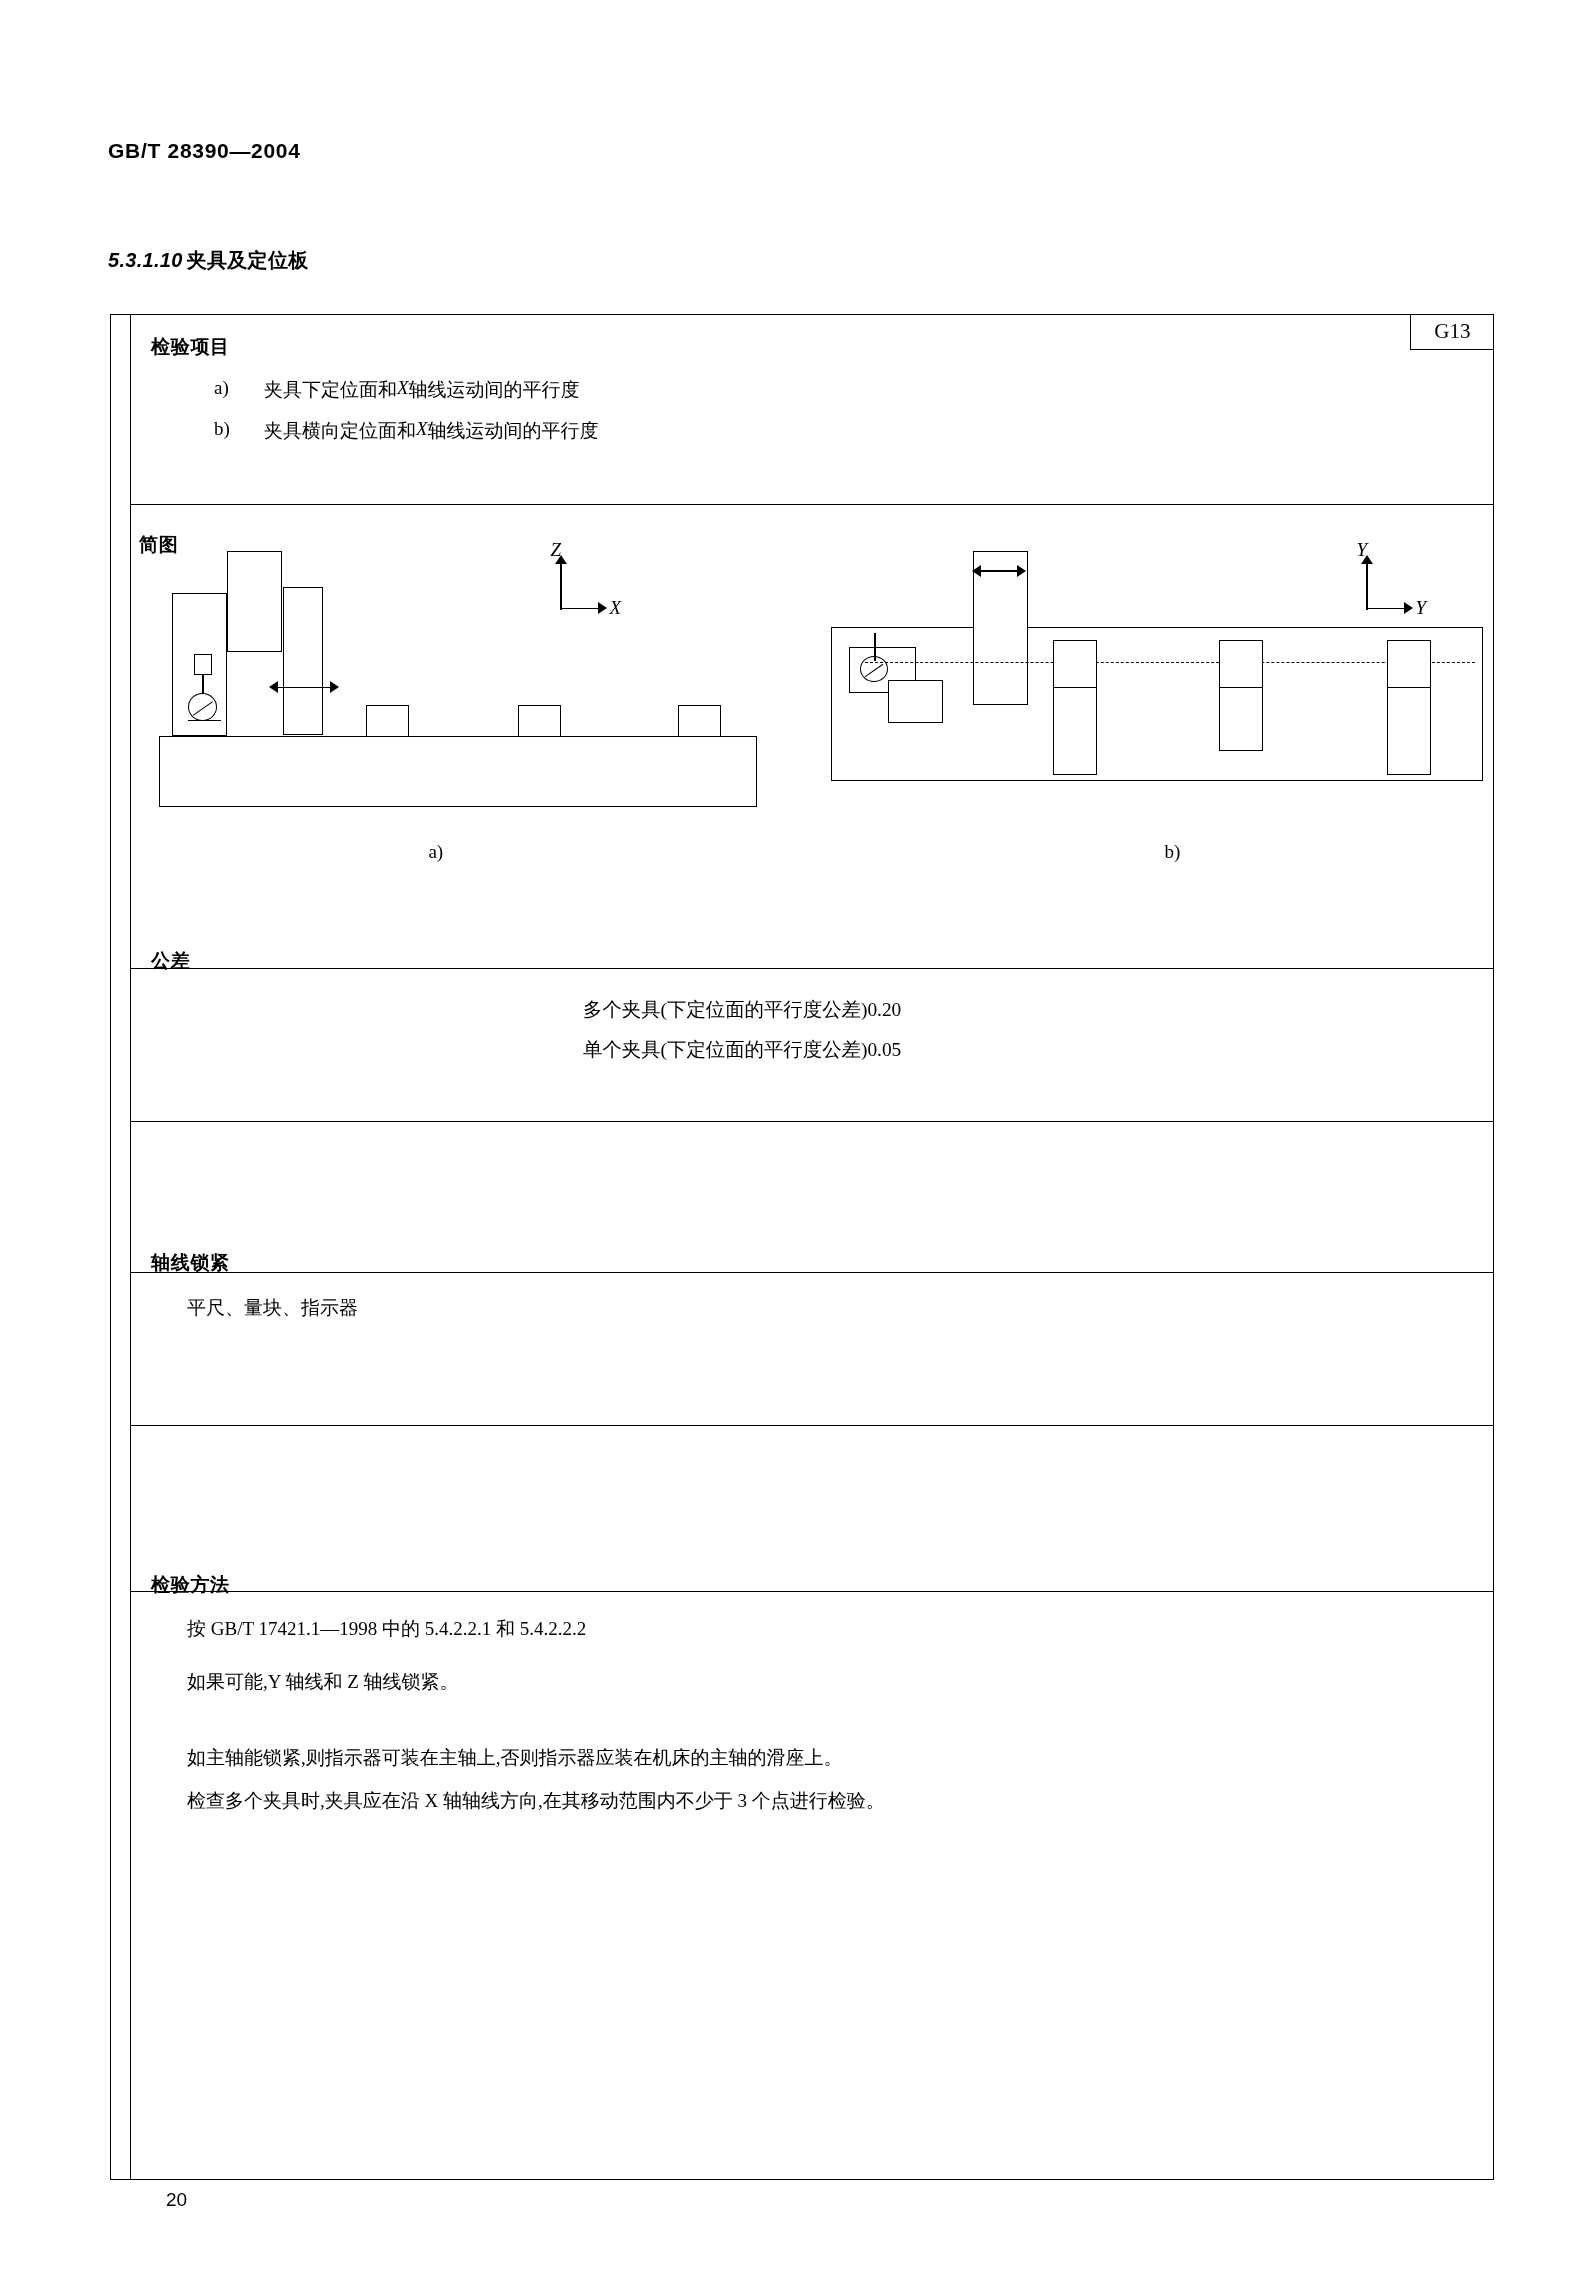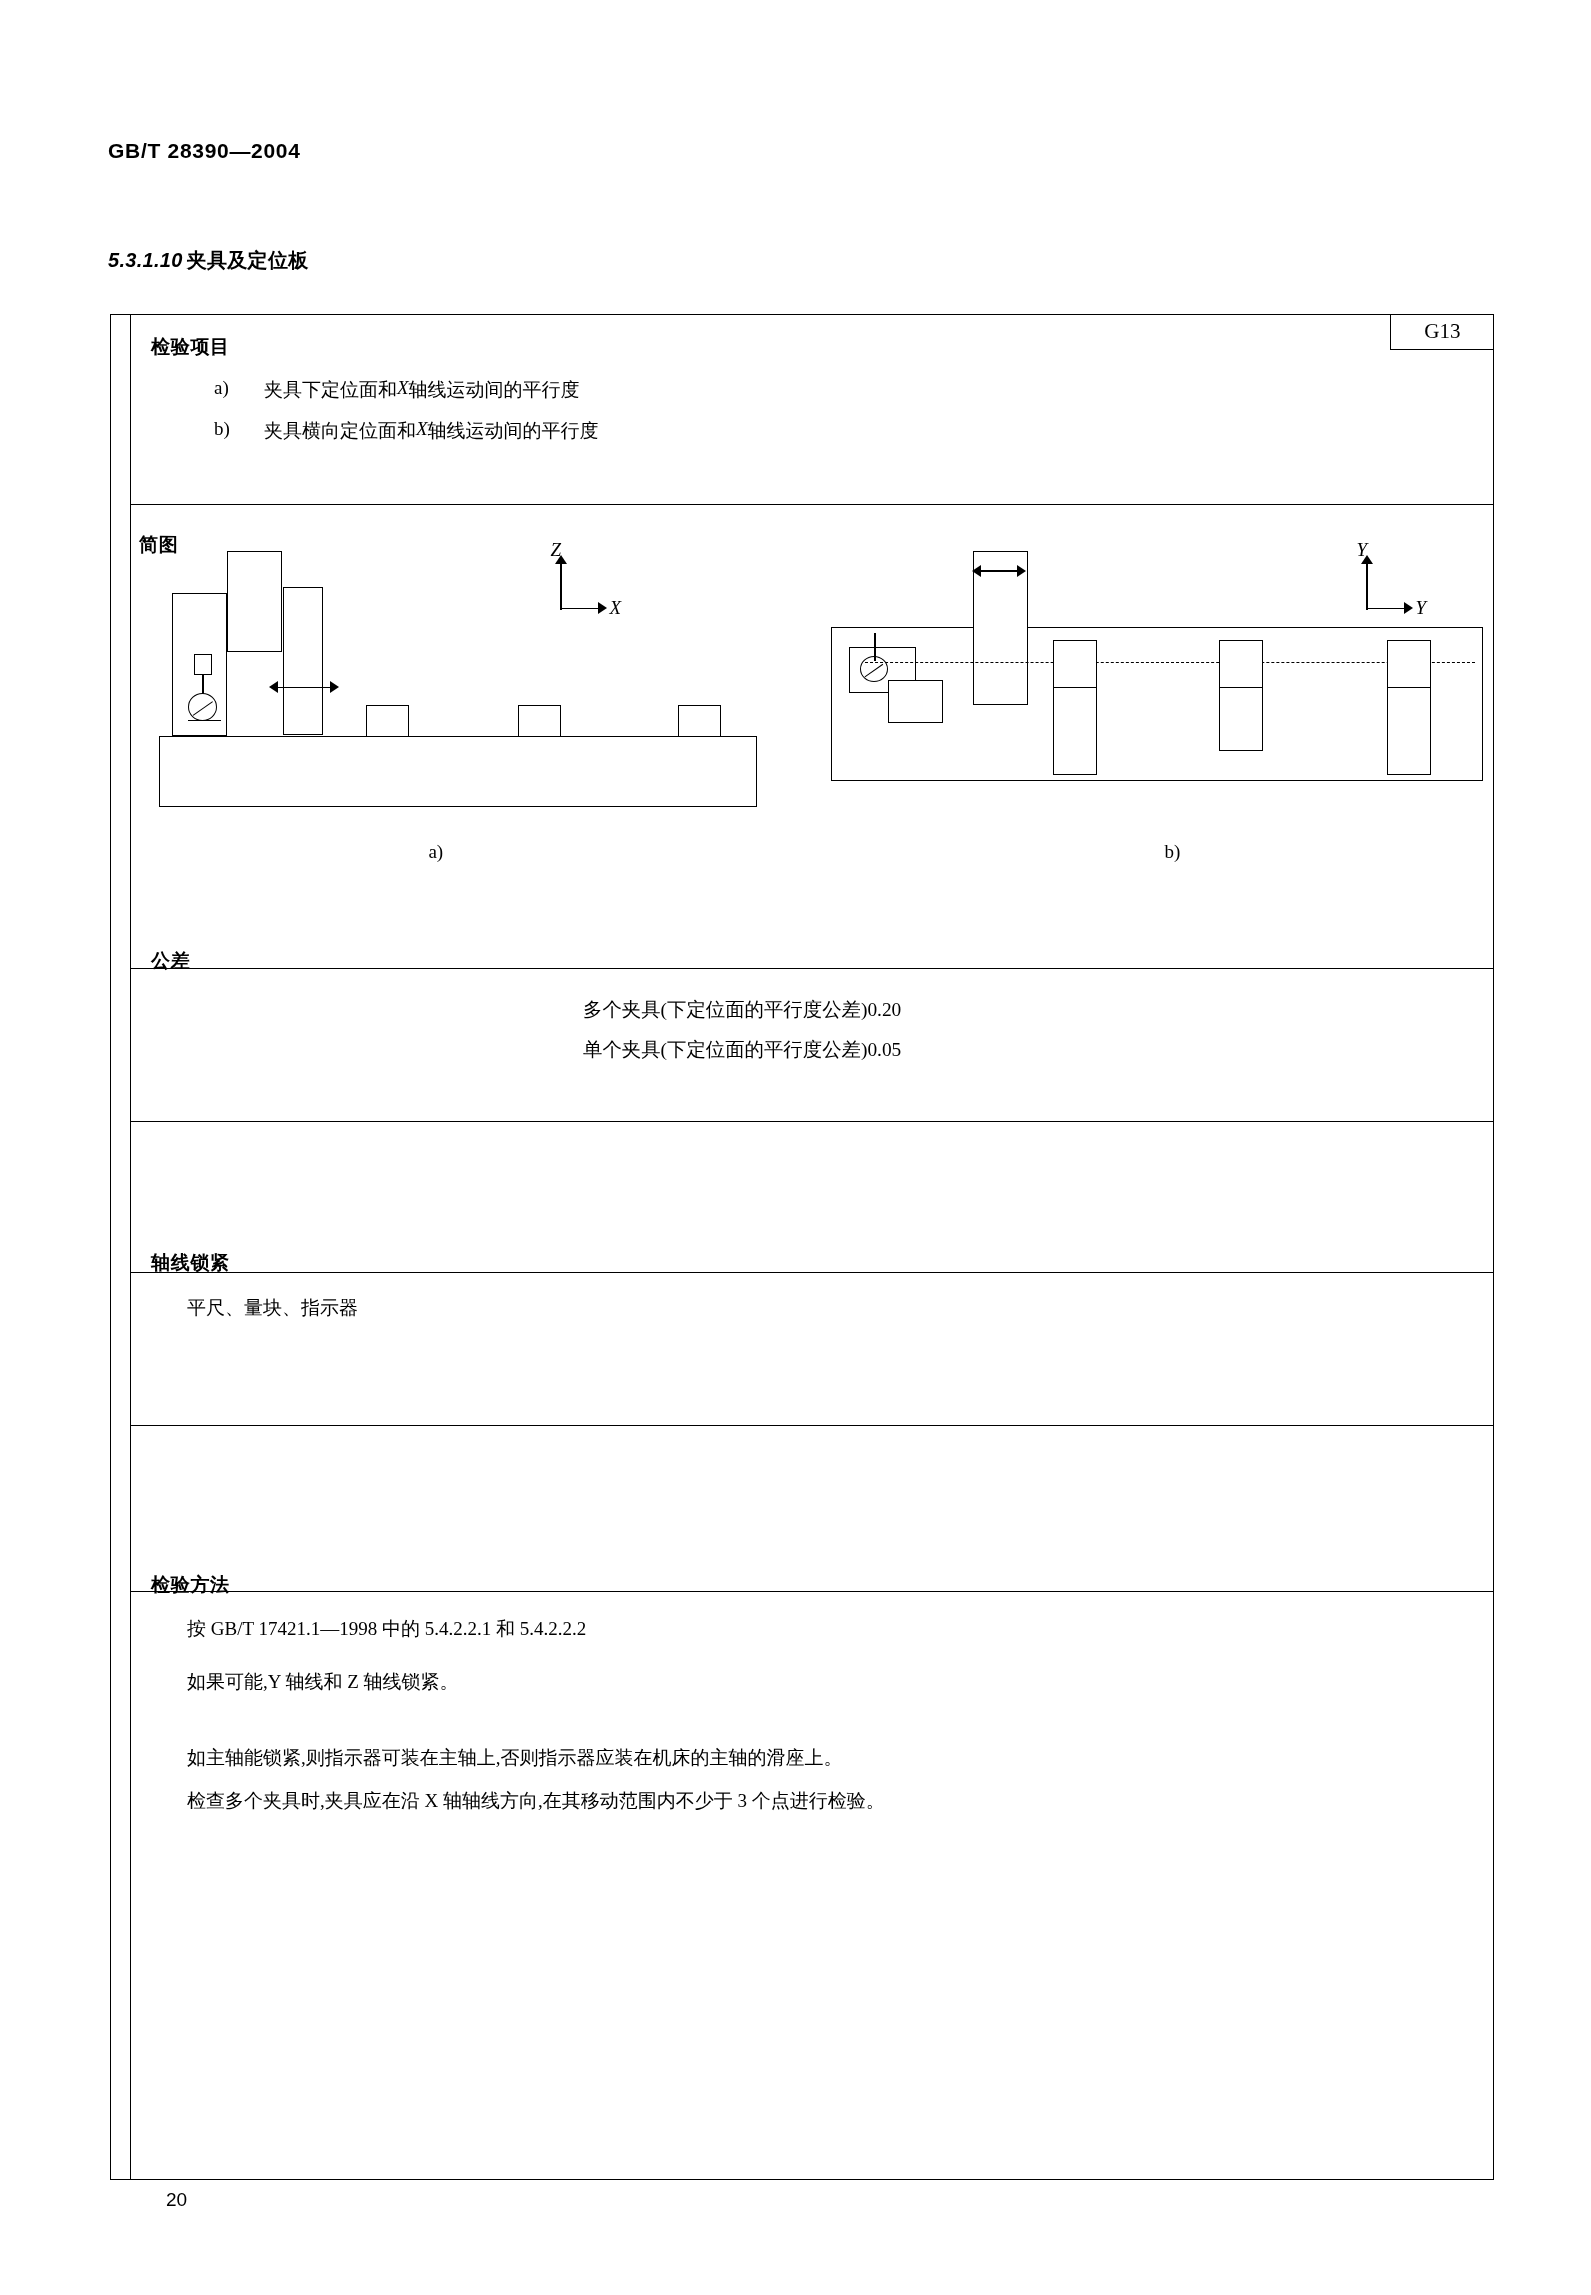--- a/index.html
+++ b/index.html
@@ -69,21 +69,21 @@
     right: -1.4px;
     height: 0;
     border-top: 0.7px solid #000;
   }
 
   
   .gbox {
     position: absolute;
     right: -1.4px;
     top: -1.4px;
-    width: 104px;
+    width: 84px;
     height: 36px;
     border: 1.4px solid #000;
     box-sizing: border-box;
     font-family: "Liberation Serif", serif;
     font-size: 21px;
     display: flex;
     align-items: center;
     justify-content: center;
     background: #fff;
   }

